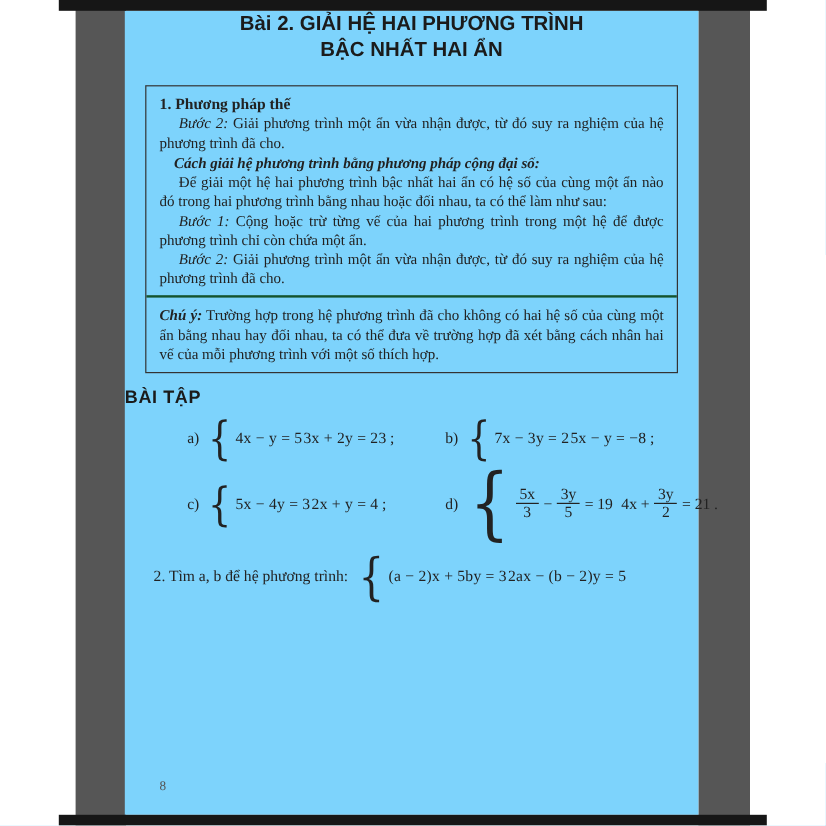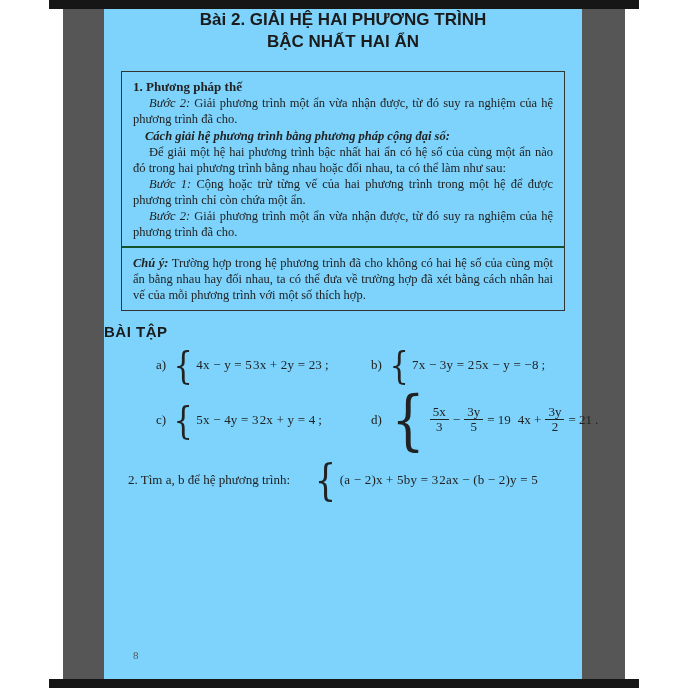--- a/index.html
+++ b/index.html
@@ -54,21 +54,21 @@
   .eqs-wide { gap: 7px; }
   .eq { font-size: 13px; letter-spacing: 0.2px; white-space: nowrap; }
   .eq-row { display: flex; align-items: center; gap: 4px; font-size: 13px; white-space: nowrap; }
   .punct { font-size: 13px; margin-left: 3px; align-self: center; }
 
   .frac { display: inline-flex; flex-direction: column; align-items: center; line-height: 1.1; }
   .frac .fn { padding: 0 3px; border-bottom: 1px solid #222; }
   .frac .fd { padding: 0 3px; }
 
   .problem2 { display: flex; align-items: center; margin: 12px 0 0 24px; font-size: 13px; }
-  .problem2 .p2-prefix { margin-right: 22px; white-space: nowrap; }
+  .problem2 .p2-prefix { margin-right: 6px; white-space: nowrap; }
   .problem2 .p2-suffix { margin-left: 6px; white-space: nowrap; }
 
   .page-number { position: absolute; left: 29px; bottom: 18px; font-size: 11px; color: #555; }
 </style>
 </head>
 <body>
 
 <div class="canvas">
   <div class="backdrop backdrop-left"></div>
   <div class="backdrop backdrop-right"></div>

